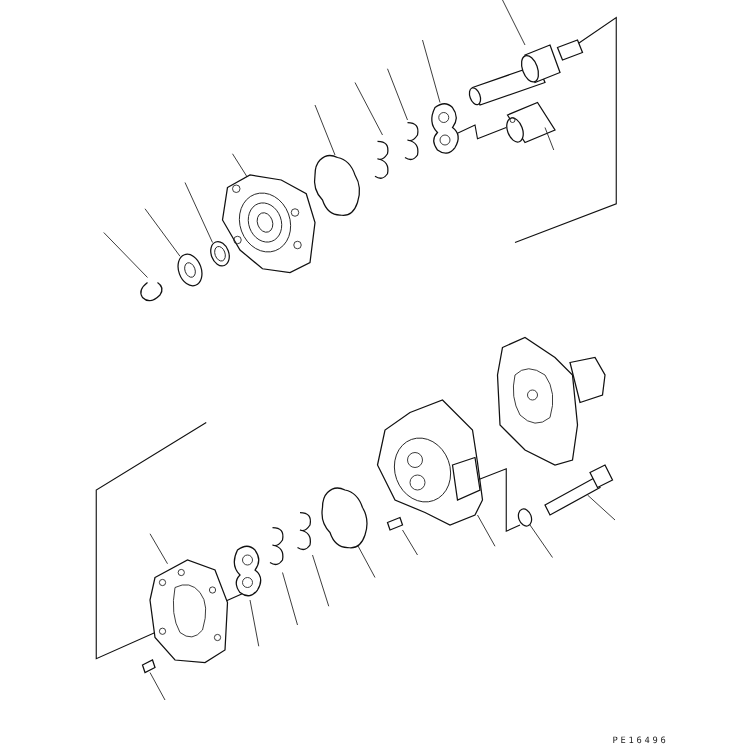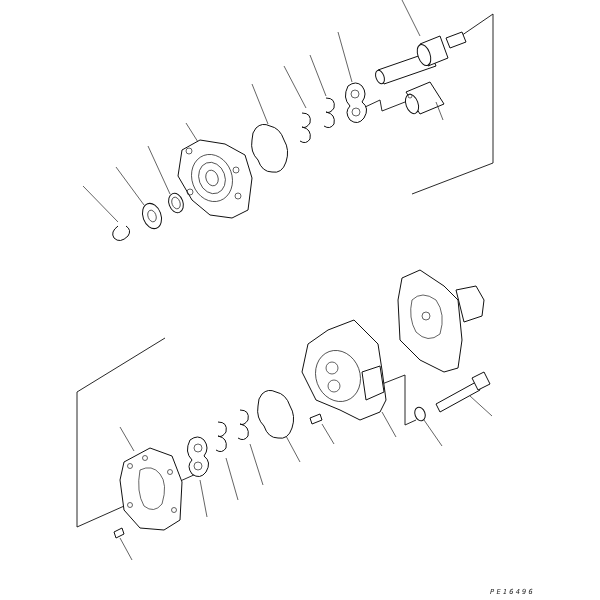--- a/index.html
+++ b/index.html
@@ -1,21 +1,21 @@
 <!DOCTYPE html>
 <html><head>
   <meta charset="utf-8">
   <style>
     html, body { margin: 0; padding: 0; background: #ffffff; }
     body { width: 600px; height: 600px; position: relative; overflow: hidden; font-family: "DejaVu Sans Mono", monospace; }
     svg { position: absolute; left: 0; top: 0; }
     .ln { stroke: #111; stroke-width: 0.9; fill: none; }
     .pt { stroke: #111; stroke-width: 1; fill: #fff; }
     .thin { stroke: #222; stroke-width: 0.7; fill: none; }
-    .code { position: absolute; left: 490px; top: 588px; font-size: 7px; letter-spacing: 2.2px; color: #222; font-style: italic; }
+    .code { position: absolute; left: 490px; top: 588px; font-size: 7px; letter-spacing: 2.2px; color: #222; }
   </style>
 </head>
 <body>
 
 <svg width="600" height="600" viewBox="0 0 600 600">
 
   <g>
 
     <polyline class="ln" points="455,40 493,14 493,163 412,194"></polyline>
     <polyline class="ln" points="363,108 380,100 382,111 405,102"></polyline>

